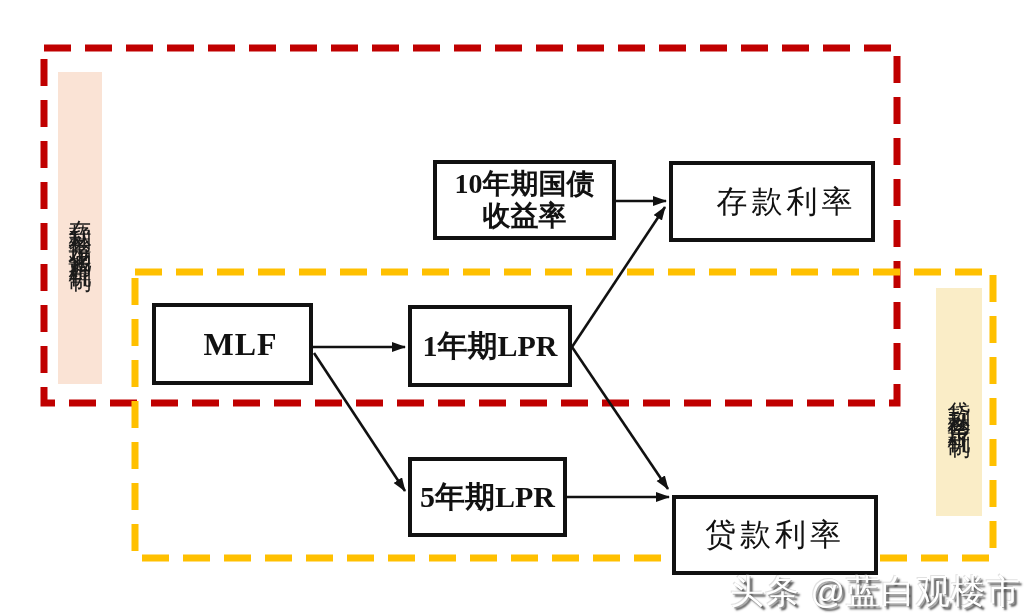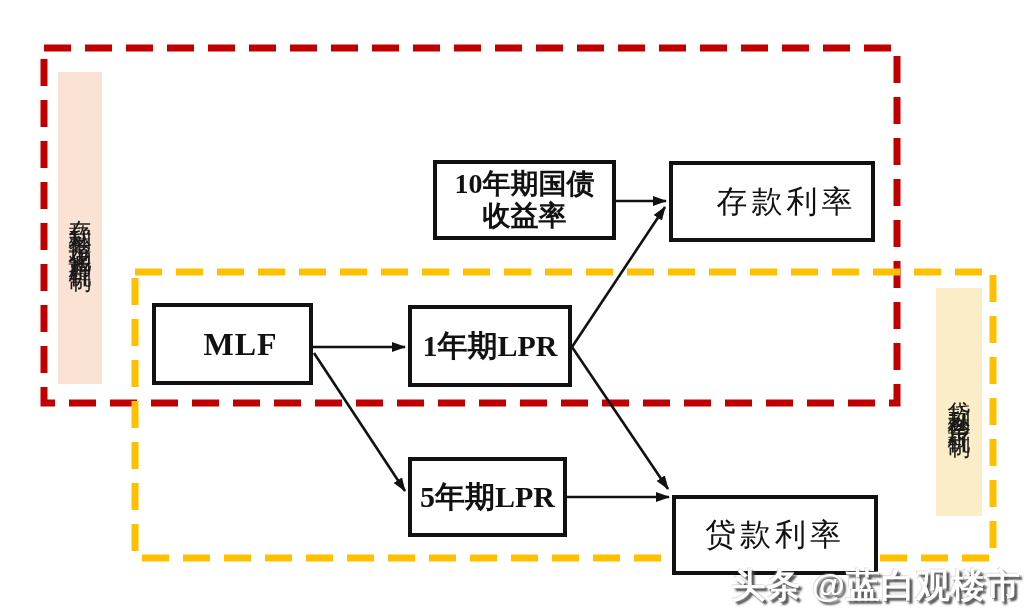--- a/index.html
+++ b/index.html
@@ -46,24 +46,24 @@
     font-size:23px;
     color:#1a1a1a;
     display:flex;align-items:center;justify-content:center;
     letter-spacing:5px;
     line-height:1;
   }
   .vlabel-deposit{left:58px;top:72px;width:44px;height:312px;background:var(--deposit_label_bg);}
   .vlabel-loan{left:936px;top:288px;width:46px;height:228px;background:var(--loan_label_bg);}
   .watermark{
     position:absolute;
-    right:8px;bottom:6px;
+    right:8px;bottom:0;
     z-index:3;
     font-family:"Liberation Sans","DejaVu Sans",sans-serif;
-    font-weight:bold;
+    font-weight:normal;
     font-size:34px;
     letter-spacing:1px;
     color:#ffffff;
     text-shadow:3px 3px 2px rgba(70,70,70,0.9), -1px -1px 0 rgba(170,170,170,0.35), 1px 1px 0 rgba(120,120,120,0.5);
   }
 </style>
 </head>
 <body>
 
 <div id="canvas">

